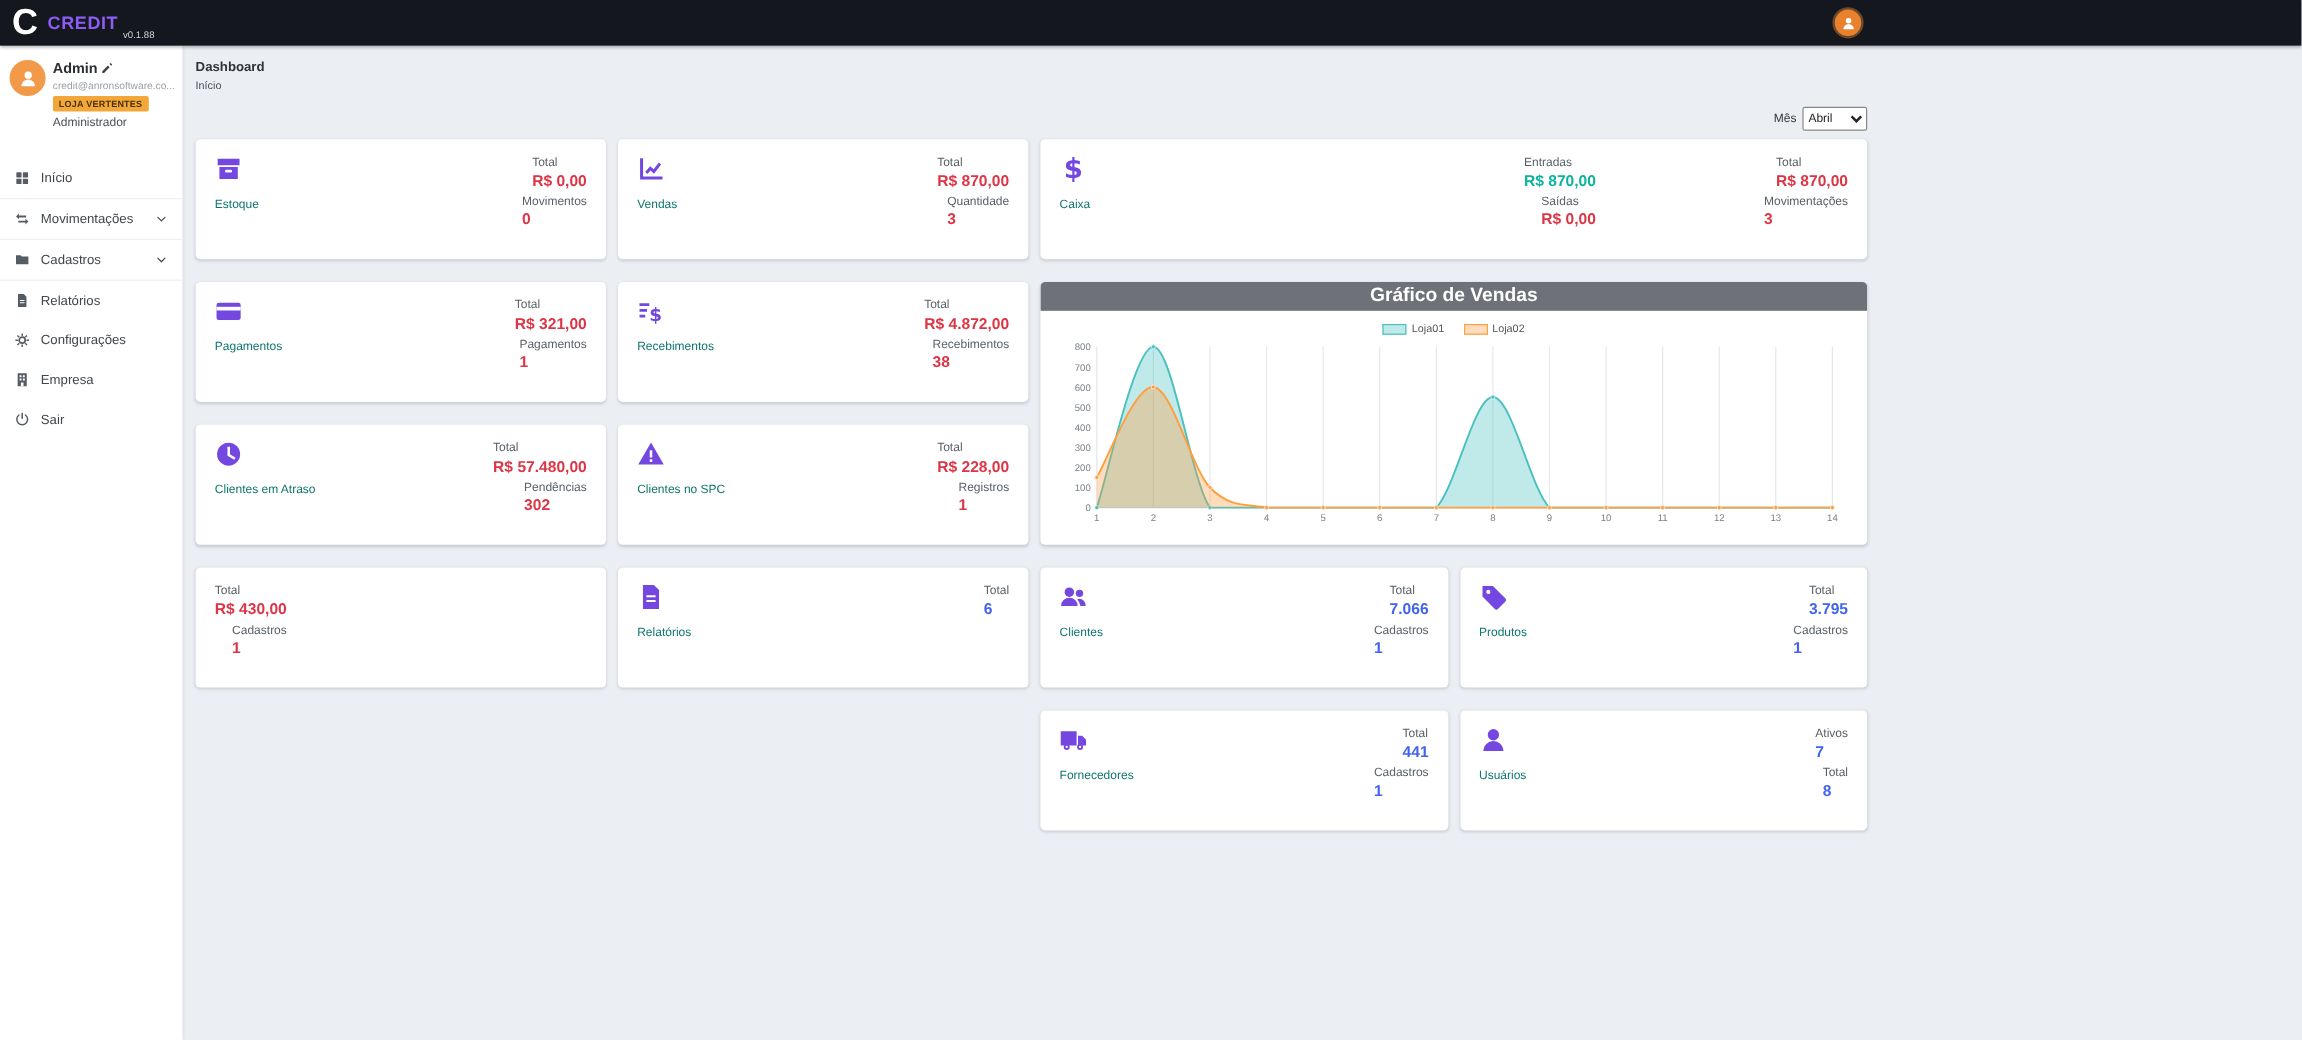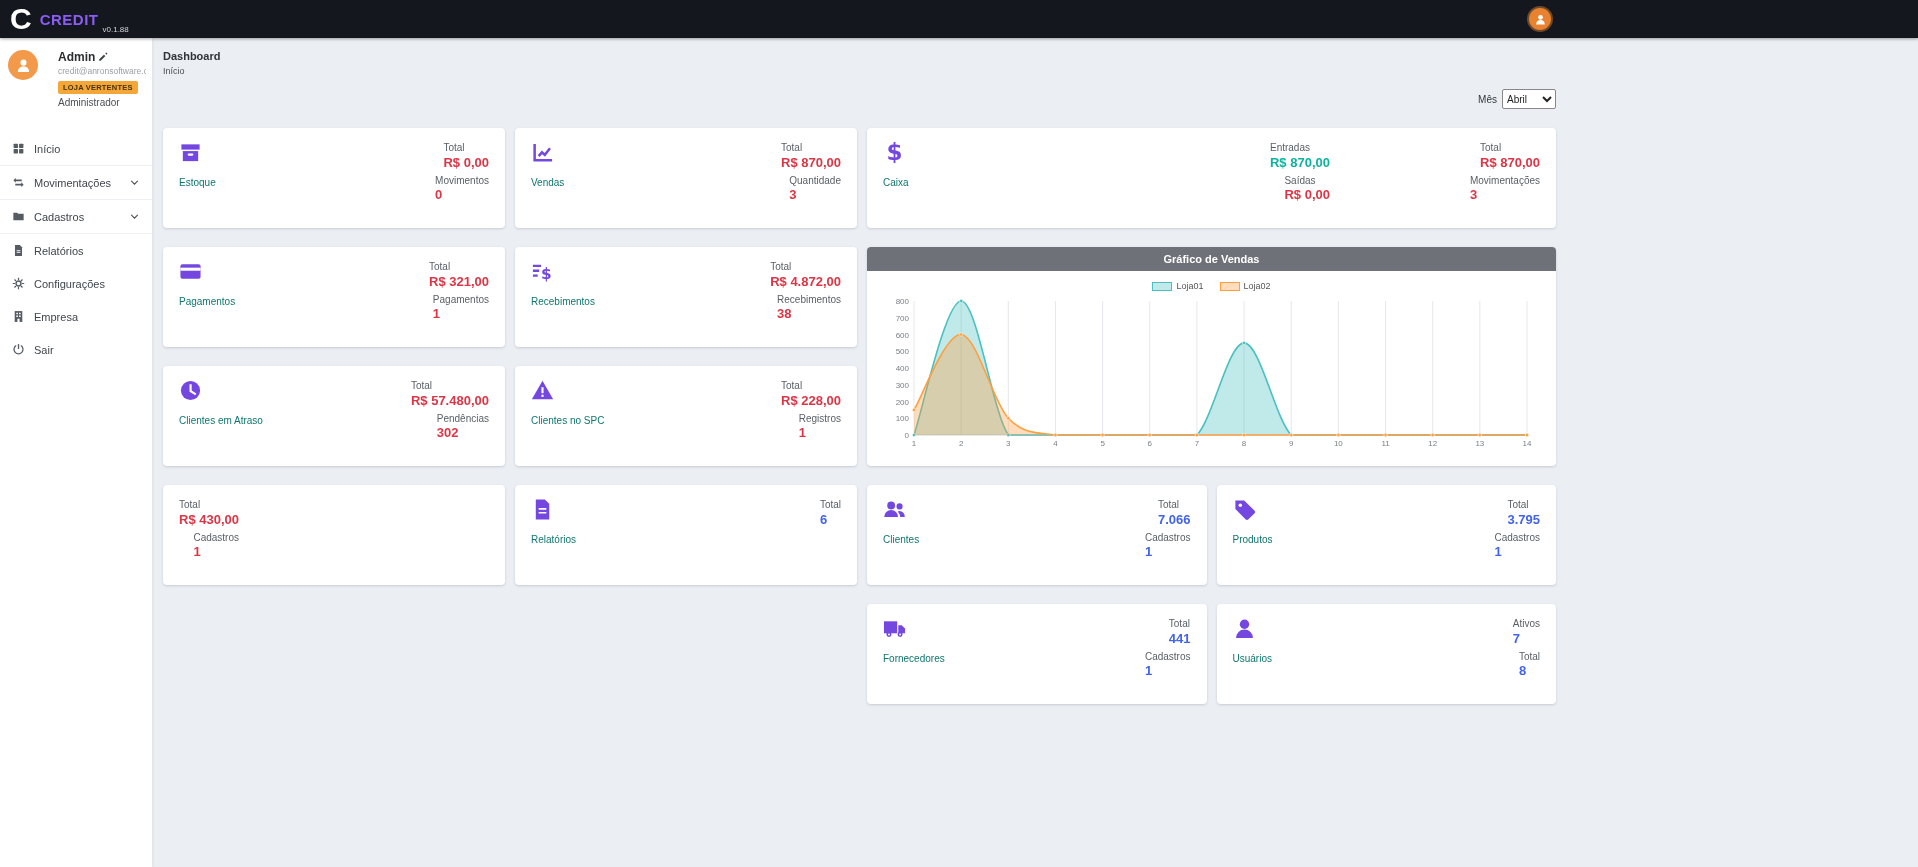--- a/index.html
+++ b/index.html
@@ -13,21 +13,21 @@
   .logo { color:#fff; font-size:30px; font-weight:bold; line-height:38px; margin-right:8px; }
   .appname { color:#8b5cf6; font-size:15px; font-weight:bold; letter-spacing:.5px; }
   .appver { color:#cfd3d8; font-size:8px; margin-left:4px; margin-top:20px; }
   .top-avatar { position:absolute; left:1529px; top:8px; width:22px; height:22px; border-radius:50%;
                 background:#e8822e; display:flex; align-items:center; justify-content:center;
                 box-shadow:0 0 0 2px rgba(245,150,60,.4); cursor:pointer; }
 
   
   .sidebar { position:absolute; top:38px; left:0; bottom:0; width:152px; background:#fff;
              box-shadow:1px 0 3px rgba(0,0,0,.06); z-index:10; }
-  .profile { display:flex; padding:12px 6px 10px 8px; gap:20px; }
+  .profile { display:flex; padding:12px 6px 10px 8px; gap:6px; }
   .avatar { width:30px; height:30px; border-radius:50%; background:#f2994a; flex:none;
             display:flex; align-items:center; justify-content:center; cursor:pointer; }
   .profile-info { overflow:hidden; }
   .pname { font-size:12px; font-weight:bold; color:#2b2f33; display:flex; align-items:center; gap:3px; }
   .pencil { color:#3c4248; display:inline-flex; cursor:pointer; }
   .pemail { font-size:8.5px; color:#9aa0a6; white-space:nowrap; overflow:hidden; margin-top:2px; }
   .pbadge { display:inline-block; background:#f3a738; color:#45310a; font-size:7.5px; font-weight:bold;
             padding:2px 5px; border-radius:2px; margin-top:3px; letter-spacing:.2px; }
   .prole { font-size:10px; color:#4a5055; margin-top:3px; }
   .menu { margin-top:14px; }
@@ -36,21 +36,21 @@
   .side-icon { color:#555c63; display:inline-flex; width:13px; justify-content:center; }
   .chev { margin-left:auto; color:#4a5055; display:inline-flex; }
   .accordion-first { border-top:1px solid #edeff2; }
   .accordion-last  { border-top:1px solid #edeff2; border-bottom:1px solid #edeff2; }
 
   
   .main { position:absolute; left:152px; top:38px; right:0; bottom:0; padding:12px 0 0 11px; }
   .page-title { font-size:11px; font-weight:bold; color:#2f3337; }
   .page-subtitle { font-size:9px; color:#4a5055; margin-top:4px; }
   .filter-row { width:1393px; display:flex; justify-content:flex-end; align-items:center; gap:5px;
-                margin:13px 0 19px; font-size:10px; color:#33383d; }
+                margin:13px 0 7px; font-size:10px; color:#33383d; }
   .month-select { font-size:10px; height:20px; width:54px; border:1px solid #888; border-radius:2px;
                   background:#fff; color:#222; font-family:"Liberation Sans",sans-serif; }
 
   
   .dash-grid { display:flex; gap:10px; width:1393px; }
   .col-left  { width:694px; display:flex; flex-direction:column; gap:19px; }
   .col-right { width:689px; display:flex; flex-direction:column; gap:19px; }
   .crow { display:flex; gap:10px; }
   .crow .card { flex:1; }
 
@@ -65,21 +65,21 @@
   .stat { display:flex; flex-direction:column; margin-bottom:3px; }
   .slabel { font-size:10px; color:#585f66; line-height:1.35; }
   .svalue { font-size:13px; font-weight:bold; color:#333; line-height:1.25; }
   .red  { color:#dc3545; }
   .blue { color:#4263eb; }
   .teal { color:#0db39e; }
 
   
   .chart-card { background:#fff; border-radius:4px; height:219px; overflow:hidden;
                 box-shadow:0 1px 3px rgba(40,50,70,.12), 0 1px 2px rgba(40,50,70,.06); }
-  .chart-header { height:24px; background:#6e7278; color:#fff; font-size:11px; font-weight:bold;
+  .chart-header { height:24px; background:#6e7278; color:#fff; font-size:16px; font-weight:bold;
                   display:flex; align-items:center; justify-content:center; }
   .chart-body { display:flex; flex-direction:column; align-items:center; padding-top:8px; }
   .legend { display:flex; gap:16px; font-size:9px; color:#555; align-items:center; height:14px; }
   .legend-item { display:inline-flex; align-items:center; cursor:pointer; }
   .legend-swatch { display:inline-block; width:20px; height:9px; margin-right:4px; }
   #sales-chart { margin-top:2px; }
 </style>
 </head>
 <body>
 

